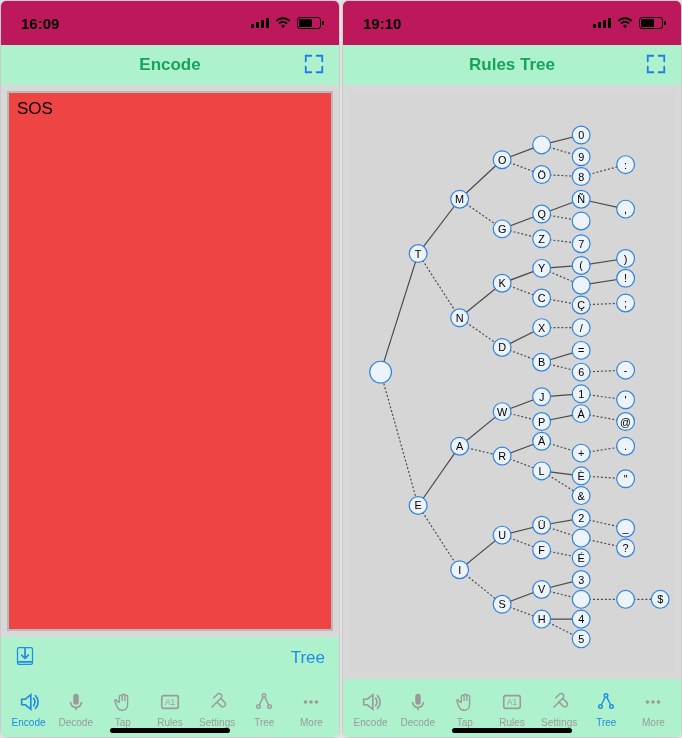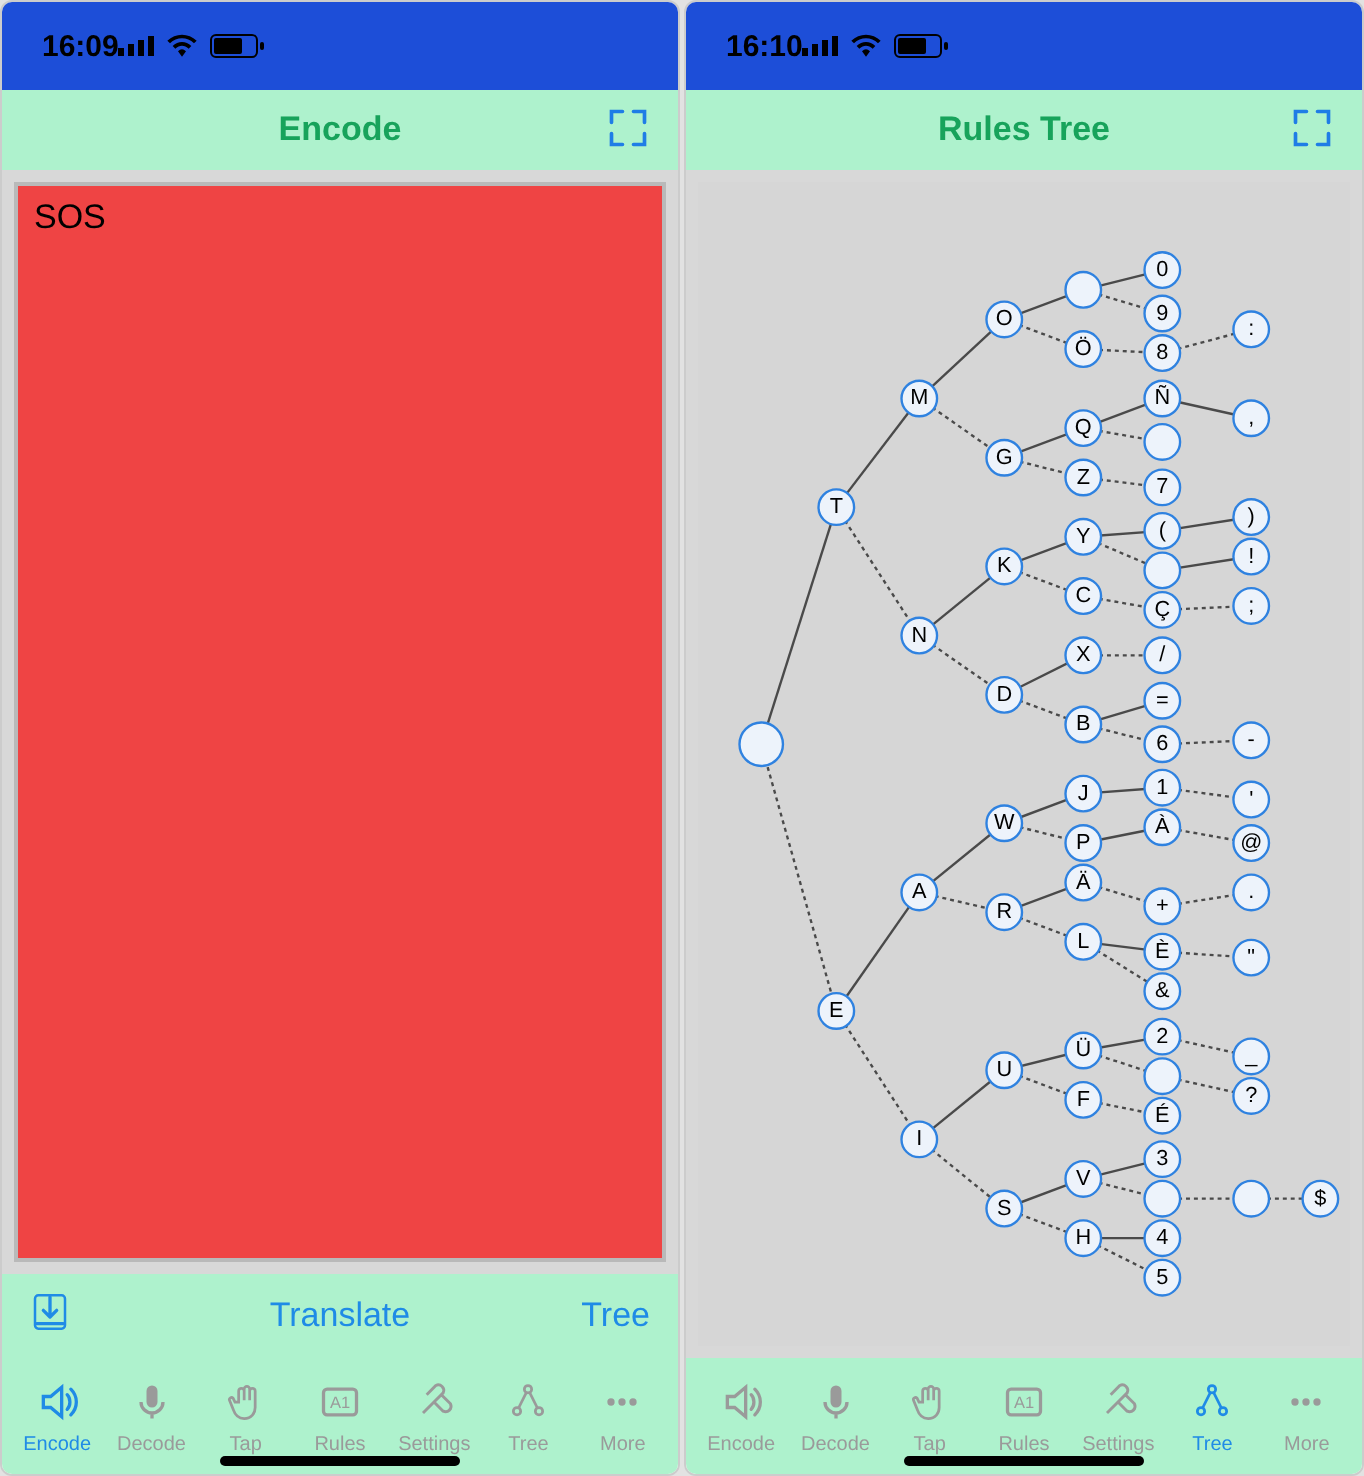--- a/index.html
+++ b/index.html
@@ -18,22 +18,23 @@
     border-radius: 6px;
     position: relative;
     overflow: hidden;
     display: flex;
     flex-direction: column;
     border: 1px solid #ccc;
   }
   
   .status-bar {
     height: 44px;
-    background: #1d4ed8;
+    background: #be185d;
     display: flex;
+    justify-content: space-between;
     align-items: center;
     padding: 0 18px 0 20px;
     font-weight: 600;
     font-size: 15px;
     color: #000;
   }
   .status-right {
     display: flex;
     align-items: center;
     gap: 6px;
@@ -181,21 +182,20 @@
   <div class="content">
     <div class="text-area">SOS</div>
   </div>
   <div class="translate-row">
     <span class="dl-icon">
       <svg viewBox="0 0 24 24">
           <path d="M12 3v12m0 0l-4-4m4 4l4-4M4 19h16" stroke="#1f8be6" stroke-width="2" fill="none" stroke-linecap="round"></path>
           <rect x="3" y="2" width="18" height="20" rx="2" stroke="#1f8be6" stroke-width="1.5" fill="none"></rect>
         </svg>
     </span>
-    <span class="center">Translate</span>
     <span>Tree</span>
   </div>
   <div class="tab-bar">
       <div class="tab active">
         <span><svg viewBox="0 0 24 24">
             <path d="M4 9v6h4l6 5V4l-6 5H4z M17 8c2 2 2 6 0 8 M19 5c4 4 4 10 0 14" stroke="#1f8be6" stroke-width="1.8" fill="none" stroke-linecap="round"></path>
           </svg></span>
         <span>Encode</span>
       </div>
       <div class="tab">
@@ -240,21 +240,21 @@
             <circle cx="18" cy="12" r="2" fill="#9a9a9a"></circle>
           </svg></span>
         <span>More</span>
       </div>
     </div>
   <div class="home-indicator"></div>
 </div>
 
 <div class="phone">
   <div class="status-bar">
-    <span>16:10</span>
+    <span>19:10</span>
     <div class="status-right">
       <span class="sig-dots">
           <span></span>
           <span></span>
           <span></span>
           <span></span>
         </span>
       <svg class="wifi-svg" viewBox="0 0 24 18">
           <path d="M12 17l-3-4c2-2 4-2 6 0zM5 9c4-4 10-4 14 0l-2 2c-3-3-7-3-10 0zM1 5c6-6 16-6 22 0l-2 2c-5-5-13-5-18 0z" fill="#000"></path>
         </svg>

